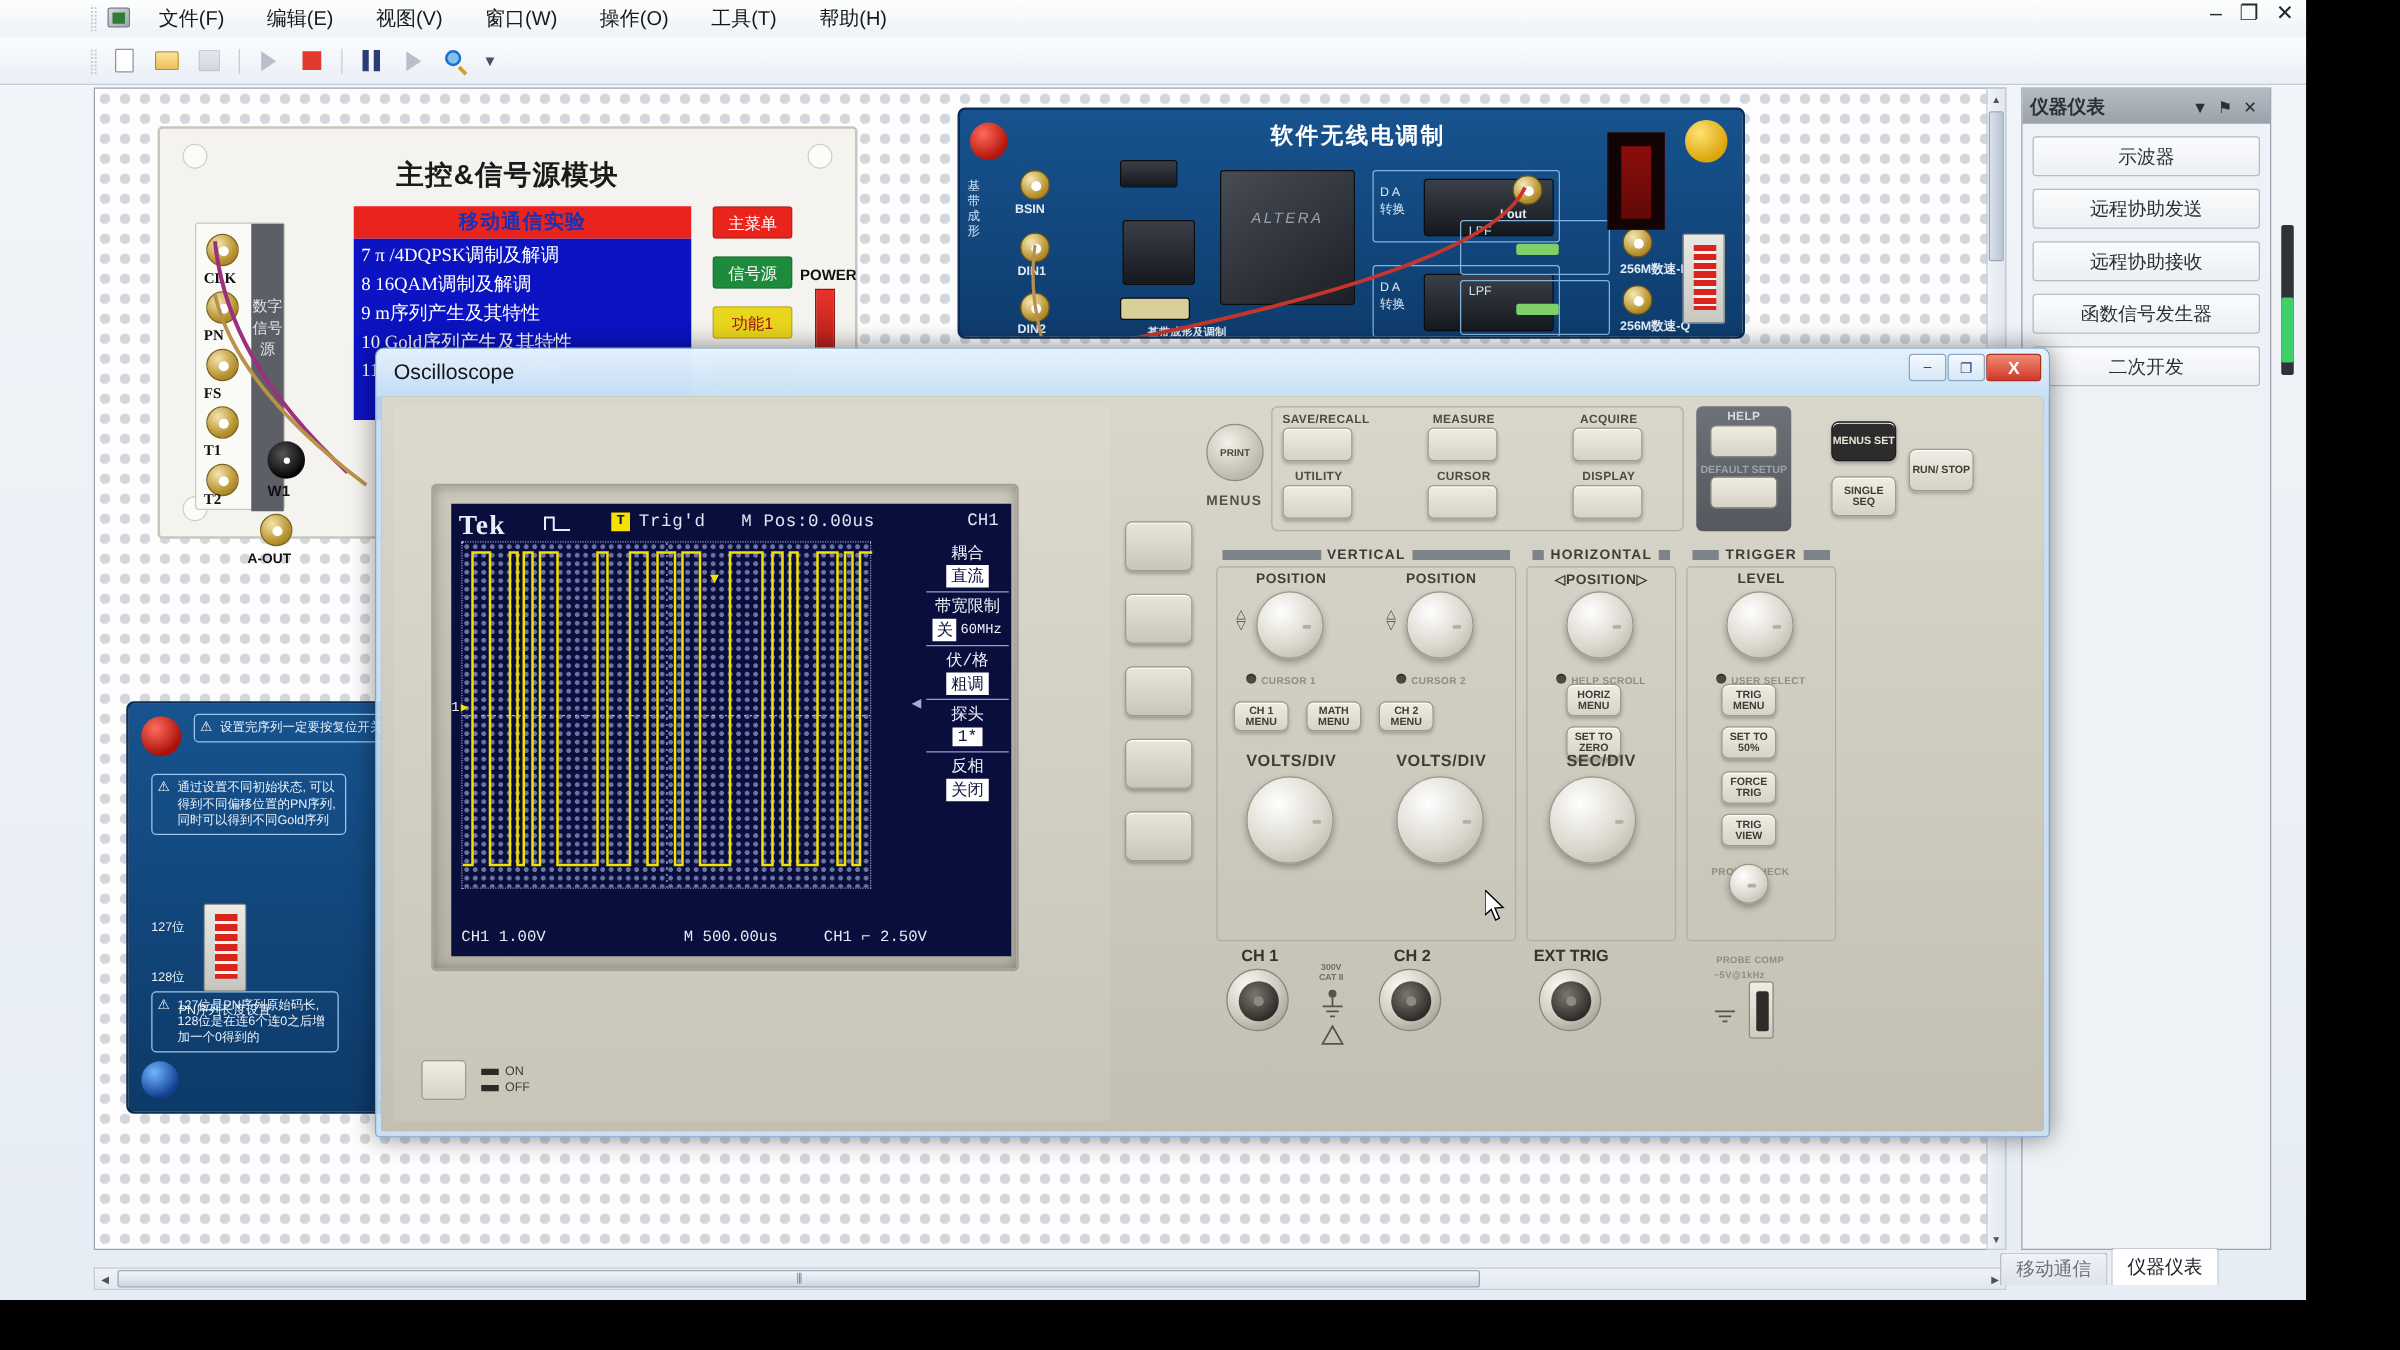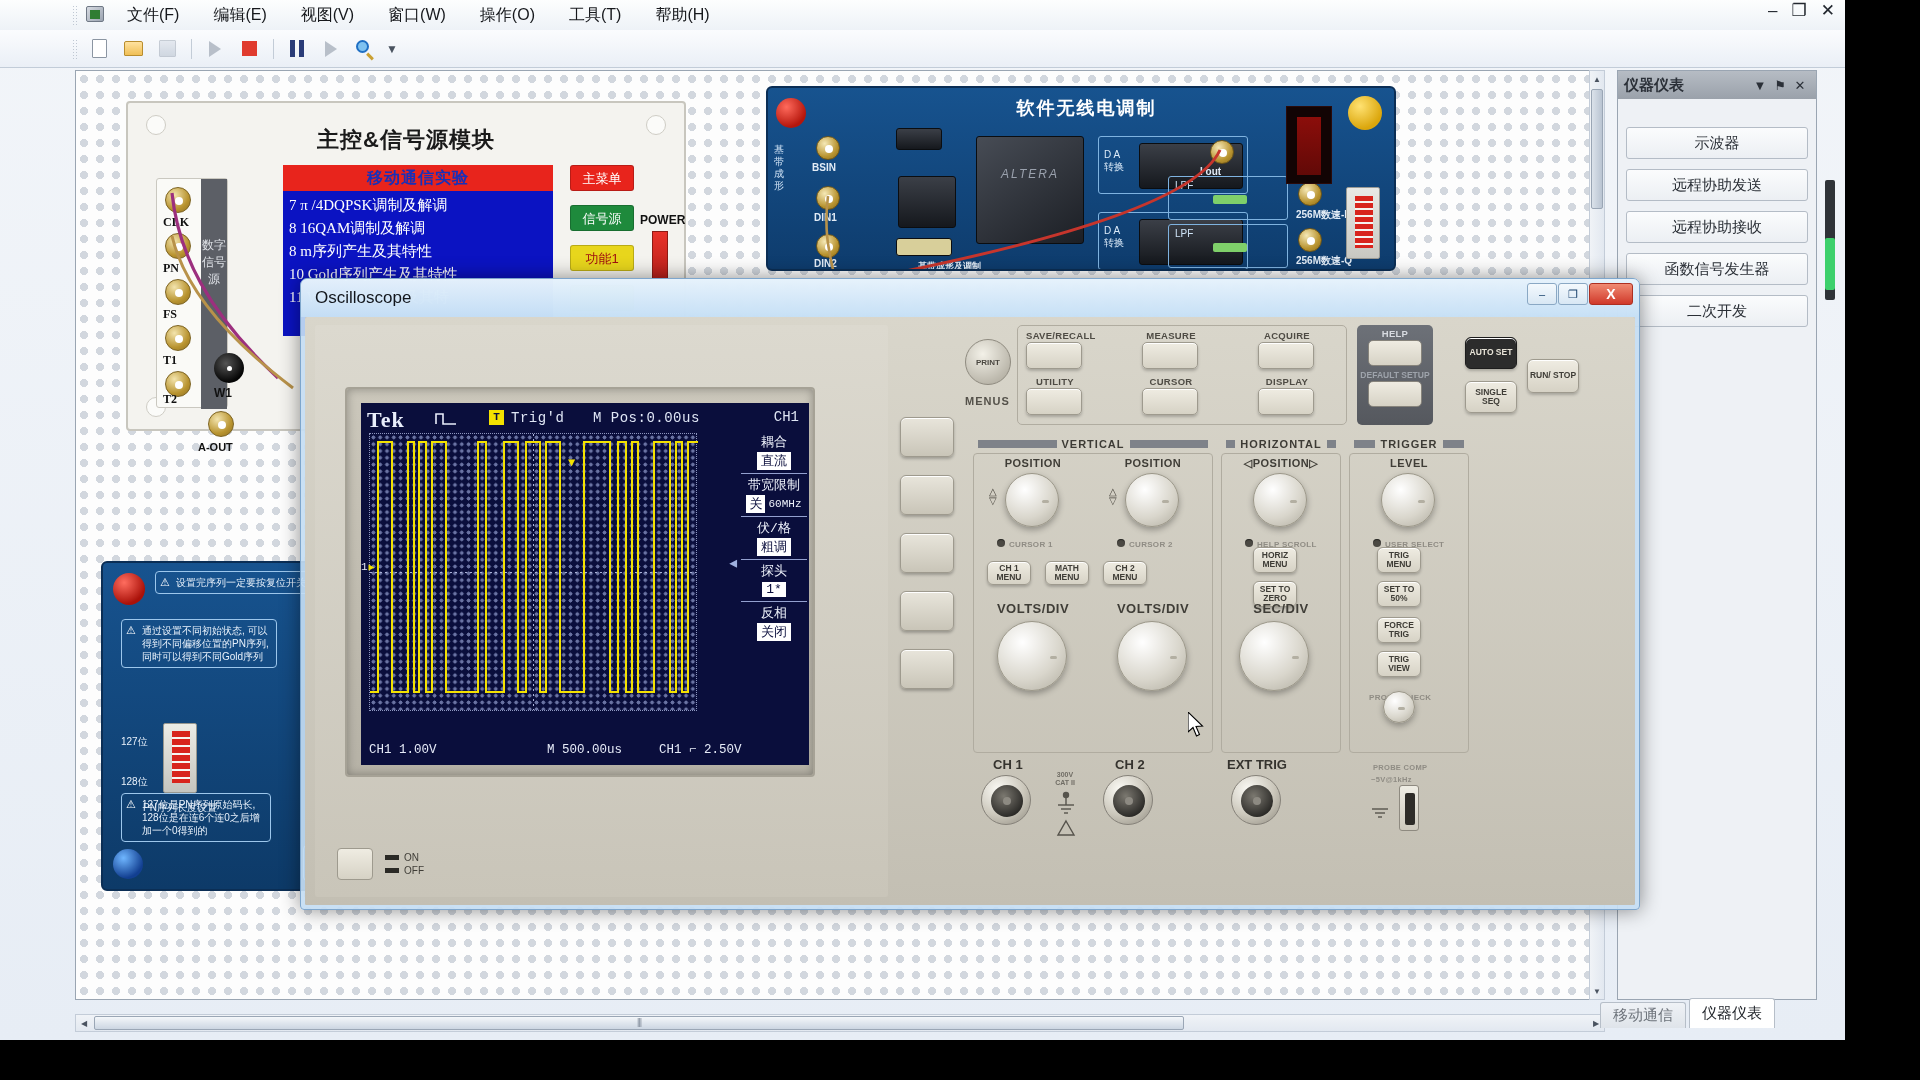--- a/index.html
+++ b/index.html
@@ -201,21 +201,21 @@
   .hsb .arr { position:absolute; top:0; width:16px; height:16px; display:flex; align-items:center;
          justify-content:center; font-size:8px; color:#4a5360; }
 
   
   .dock { position:absolute; right:28px; top:70px; width:200px; height:930px;
           background:#eef1f5; border:1px solid #9aa5b2; }
   .dock .hdr { height:28px; background:linear-gradient(#b6bcc4,#9aa1aa);
           display:flex; align-items:center; padding:0 6px; }
   .dock .hdr .t { flex:1; font-size:15px; color:#2b3038; font-weight:bold; }
   .dock .hdr .b { width:20px; text-align:center; font-size:13px; color:#2b3038; cursor:pointer; }
-  .dock .body { padding:28px 8px; }
+  .dock .body { padding:10px 8px; }
   .dbtn { width:100%; height:32px; margin-bottom:10px; border:1px solid #b4bcc6; border-radius:3px;
           background:linear-gradient(#fbfcfd,#eceff3); font-size:15px; color:#2a2f36; cursor:pointer;
           display:flex; align-items:center; justify-content:center; }
   .scrollstrip { position:absolute; right:10px; top:180px; width:10px; height:120px;
           background:#2f3338; border-radius:2px; }
   .scrollstrip .g { position:absolute; left:0; top:58px; width:10px; height:52px;
           background:#3dd06b; border-radius:2px; }
 
   
   .tabs { position:absolute; left:1600px; bottom:12px; width:240px; height:30px; display:flex;
@@ -458,21 +458,21 @@
 
       <div class="mod-main">
         <div class="hole" style="left:18px;top:12px"></div>
         <div class="hole" style="right:18px;top:12px"></div>
         <div class="hole" style="left:18px;bottom:12px"></div>
         <div class="title">主控&amp;信号源模块</div>
         <div class="redbar">移动通信实验</div>
         <div class="bluelist">
           <div>7  π /4DQPSK调制及解调</div>
           <div>8  16QAM调制及解调</div>
-          <div>8  m序列产生及其特性</div>
+          <div>9  m序列产生及其特性</div>
           <div>10  Gold序列产生及其特性</div>
           <div>11  Walsh序列产生及其特</div>
         </div>
         <div class="btncol">
           <div class="mbtn red">主菜单</div>
           <div class="mbtn green">信号源</div>
           <div class="mbtn yellow">功能1</div>
           <div class="mbtn lime"></div>
         </div>
         <div class="powerlab">POWER</div>
@@ -796,21 +796,21 @@
             </div>
           </div>
 
           <div class="helpbox">
             <div class="cap">HELP</div>
             <div class="k"></div>
             <div class="cap2">DEFAULT SETUP</div>
             <div class="k"></div>
           </div>
 
-          <div class="smallk autoset">AUTO SET</div>
+          <div class="smallk autoset">MENUS SET</div>
           <div class="smallk singleseq">SINGLE SEQ</div>
           <div class="smallk runstop">RUN/ STOP</div>
 
           <div class="sectitle" style="left:8px;top:112px;width:240px">VERTICAL</div>
           <div class="sectitle" style="left:256px;top:112px;width:120px">HORIZONTAL</div>
           <div class="sectitle" style="left:384px;top:112px;width:120px">TRIGGER</div>
 
           <div class="sec" style="left:8px;top:128px;width:240px;height:300px"></div>
           <div class="knoblab" style="left:8px;top:132px;width:120px">POSITION</div>
           <div class="bigknob" style="left:40px;top:148px;width:54px;height:54px"></div>

